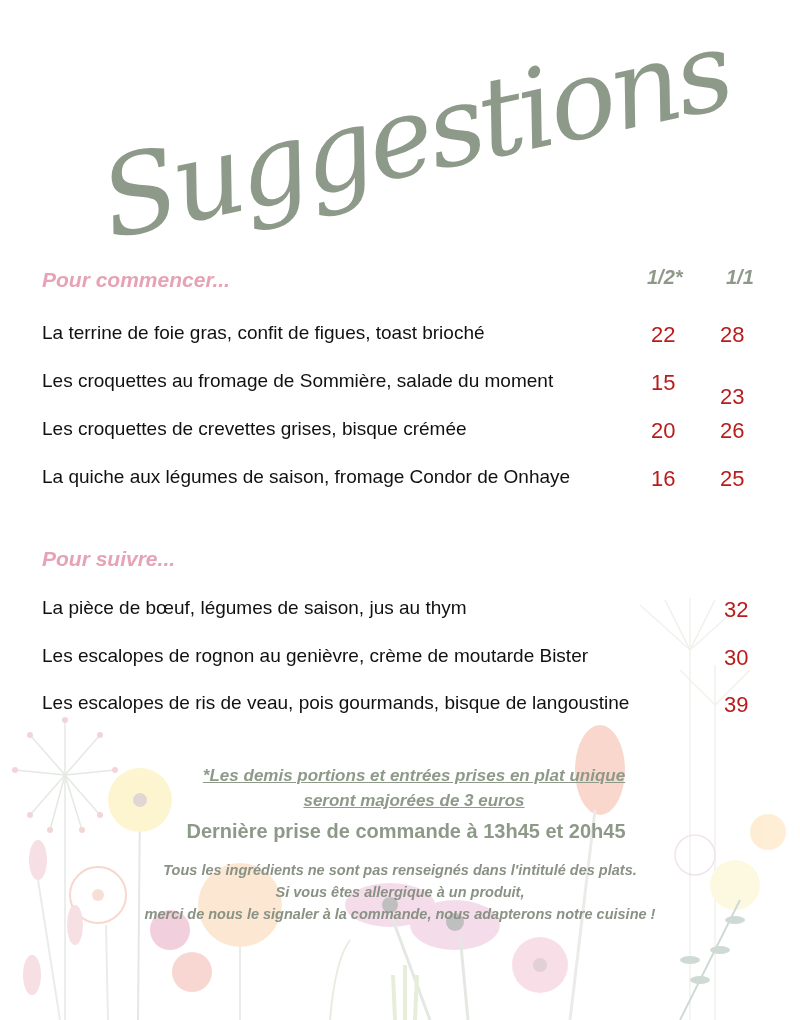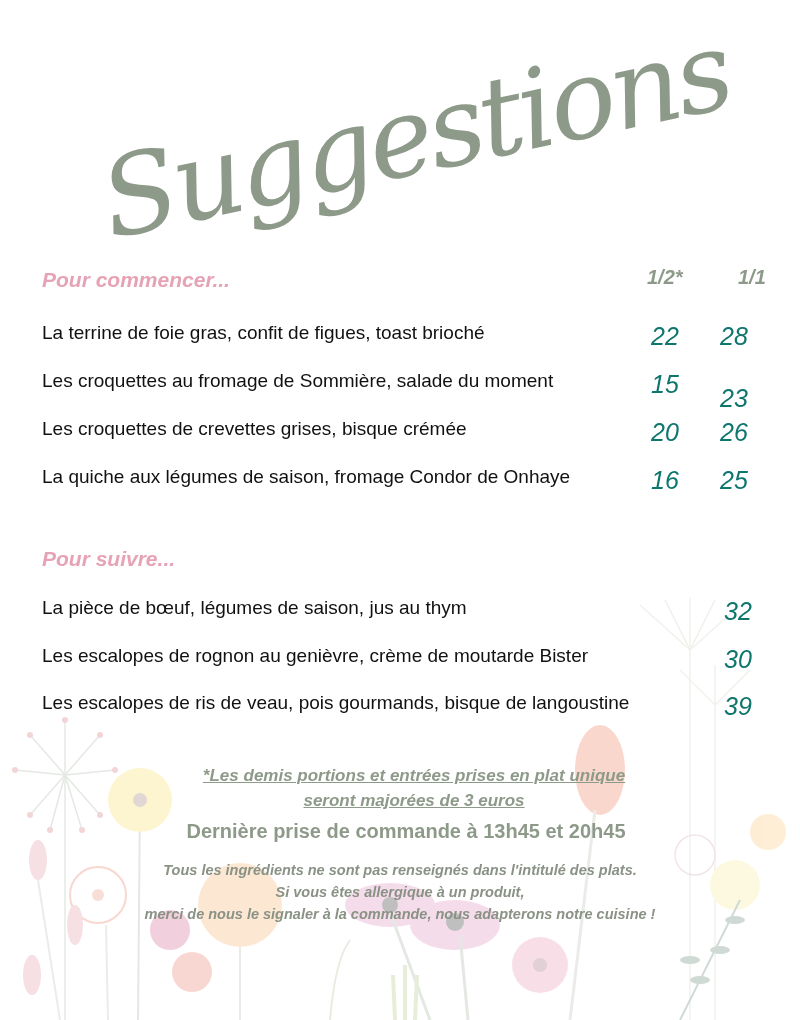--- a/index.html
+++ b/index.html
@@ -3,21 +3,21 @@
 <meta charset="utf-8">
 <style>
   html, body { margin: 0; padding: 0; }
   body { width: 800px; height: 1020px; background: #ffffff; position: relative; overflow: hidden; font-family: "Liberation Sans", sans-serif; }
   .bg-art { position: absolute; left: 0; top: 0; width: 800px; height: 1020px; z-index: 0; }
   .title { position: absolute; left: 150px; top: 30px; width: 530px; height: 210px; z-index: 1; }
   .title-text { position: absolute; left: 0; top: 0; width: 530px; height: 210px; display: flex; align-items: center; justify-content: center; font-family: "DejaVu Serif", serif; font-style: italic; font-size: 110px; color: #8e9a89; transform: rotate(-12deg); letter-spacing: -4px; }
   .section-heading { position: absolute; left: 42px; font-size: 21px; font-weight: bold; font-style: italic; color: #e6a3b6; z-index: 2; text-align: center; }
   .col-head { position: absolute; top: 266px; font-size: 20px; font-weight: bold; font-style: italic; color: #8e9a89; z-index: 2; }
   .dish { position: absolute; left: 42px; font-size: 19px; color: #111; z-index: 2; white-space: nowrap; }
-  .price { position: absolute; font-size: 25px; font-style: italic; color: #0f766e; z-index: 2; }
+  .price { position: absolute; font-size: 22px; color: #b91c1c; z-index: 2; }
   .note { position: absolute; left: 0; width: 828px; text-align: center; font-style: italic; font-weight: bold; font-size: 17px; color: #8e9a89; text-decoration: underline; z-index: 2; }
   .last-order { position: absolute; left: 0; width: 812px; text-align: center; font-weight: bold; font-size: 20px; color: #8e9a89; z-index: 2; top: 820px; }
   .allergy { position: absolute; left: 0; width: 800px; text-align: center; font-style: italic; font-weight: bold; font-size: 14.5px; color: #8a9285; z-index: 2; line-height: 22px; }
 </style>
 </head>
 <body>
 
 <svg class="bg-art" viewBox="0 0 800 1020" xmlns="http://www.w3.org/2000/svg">
   <g opacity="0.55">
 
@@ -121,21 +121,21 @@
     </g>
   </g>
 </svg>
 
 <div class="title">
   <div class="title-text">Suggestions</div>
 </div>
 
 <div class="section-heading" style="top:268px;">Pour commencer...</div>
 <div class="col-head" style="left:647px;">1/2*</div>
-<div class="col-head" style="left:726px;margin-left:12px;">1/1</div>
+<div class="col-head" style="left:726px;">1/1</div>
 
 <div class="dish" style="top:322px;">La terrine de foie gras, confit de figues, toast brioché</div>
 <div class="price" style="top:322px; left:651px;">22</div>
 <div class="price" style="top:322px; left:720px;">28</div>
 
 <div class="dish" style="top:370px;">Les croquettes au fromage de Sommière, salade du moment</div>
 <div class="price" style="top:370px; left:651px;">15</div>
 <div class="price" style="top:370px; left:720px;margin-top:14px;">23</div>
 
 <div class="dish" style="top:418px;">Les croquettes de crevettes grises, bisque crémée</div>

